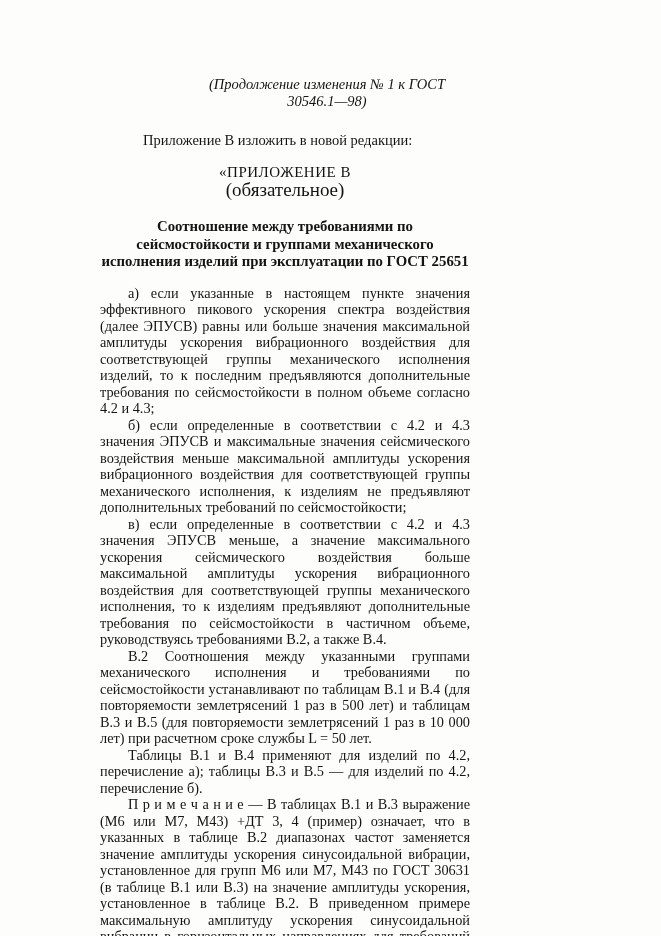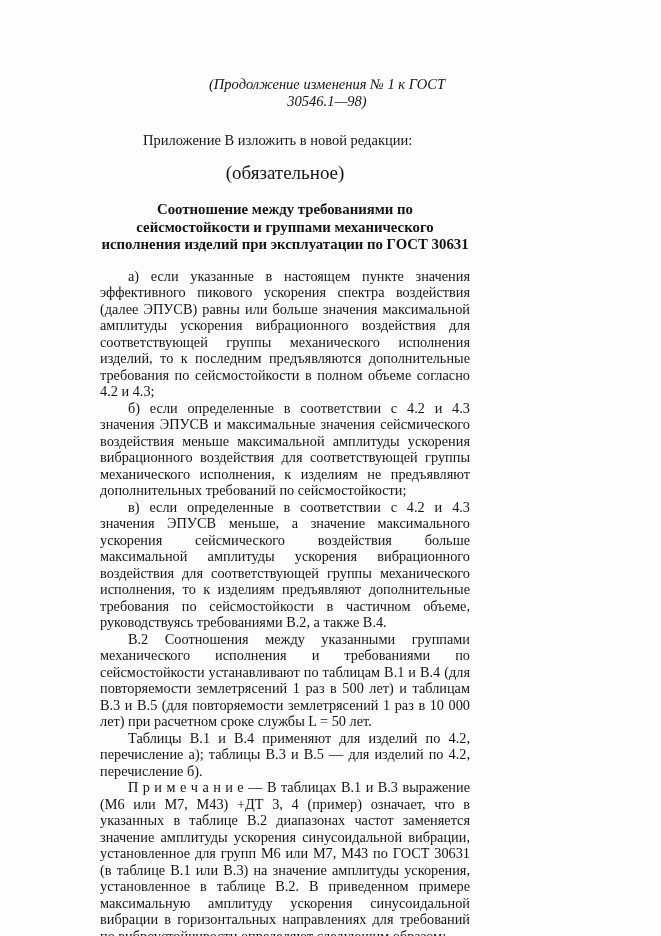--- a/index.html
+++ b/index.html
@@ -72,24 +72,25 @@
 </style>
 </head>
 <body>
 
 <div class="page">
 
   <div class="running-header">(Продолжение изменения № 1 к ГОСТ 30546.1—98)</div>
 
   <p class="intro-line">Приложение В изложить в новой редакции:</p>
 
+  <div class="appendix-heading">«ПРИЛОЖЕНИЕ  В</div>
 
   <div class="appendix-type">(обязательное)</div>
 
-  <h1 class="section-title">Соотношение между требованиями по сейсмостойкости и группами механического исполнения изделий при эксплуатации по ГОСТ 30631</h1>
+  <h1 class="section-title">Соотношение между требованиями по сейсмостойкости и группами механического исполнения изделий при эксплуатации по ГОСТ 25651</h1>
 
 
   <p class="body-par">а) если указанные в настоящем пункте значения эффективного пикового ускорения спектра воздействия (далее ЭПУСВ) равны или больше значения максимальной амплитуды ускорения вибрационного воздействия для соответствующей группы механического исполнения изделий, то к последним предъявляются дополнительные требования по сейсмостойкости в полном объеме согласно 4.2 и 4.3;</p>
 
   <p class="body-par">б) если определенные в соответствии с 4.2 и 4.3 значения ЭПУСВ и максимальные значения сейсмического воздействия меньше максимальной амплитуды ускорения вибрационного воздействия для соответствующей группы механического исполнения, к изделиям не предъявляют дополнительных требований по сейсмостойкости;</p>
 
   <p class="body-par">в) если определенные в соответствии с 4.2 и 4.3 значения ЭПУСВ меньше, а значение максимального ускорения сейсмического воздействия больше максимальной амплитуды ускорения вибрационного воздействия для соответствующей группы механического исполнения, то к изделиям предъявляют дополнительные требования по сейсмостойкости в частичном объеме, руководствуясь требованиями В.2, а также В.4.</p>
 
   <p class="body-par">В.2 Соотношения между указанными группами механического исполнения и требованиями по сейсмостойкости устанавливают по таблицам В.1 и В.4 (для повторяемости землетрясений 1 раз в 500 лет) и таблицам В.3 и В.5 (для повторяемости землетрясений 1 раз в 10 000 лет) при расчетном сроке службы L = 50 лет.</p>
 

